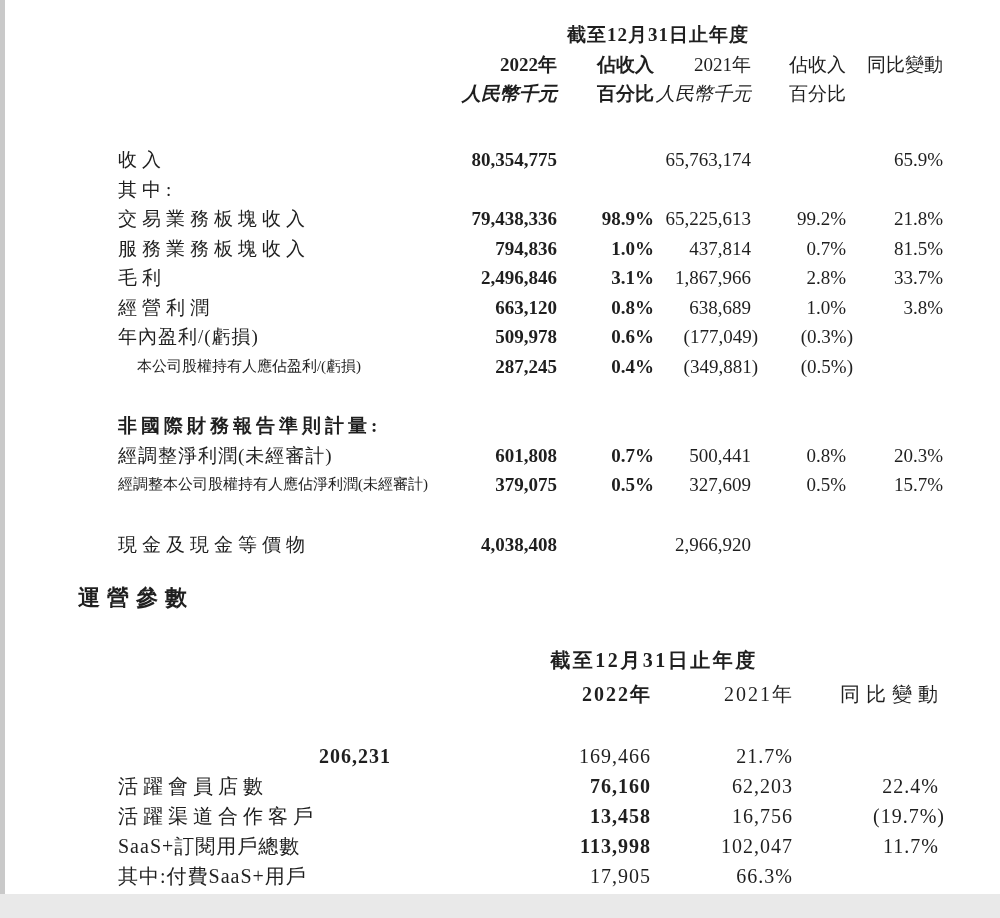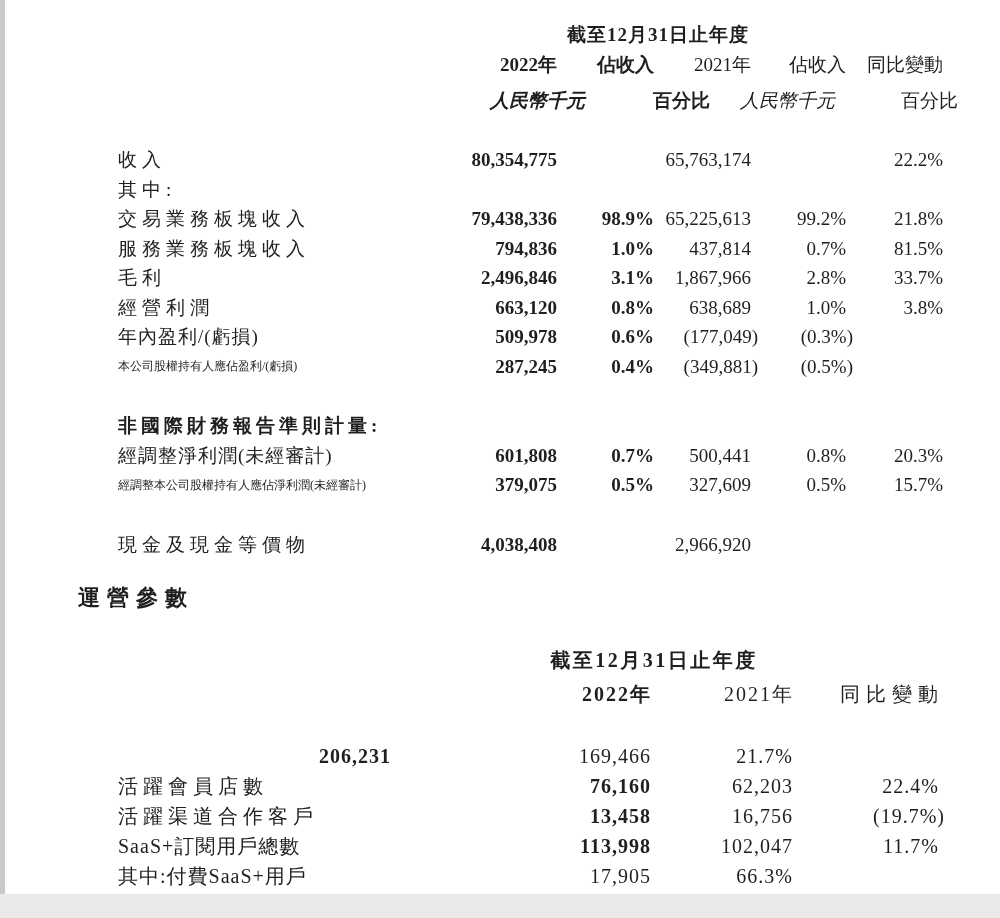--- a/index.html
+++ b/index.html
@@ -12,41 +12,41 @@
   .edge-strip{position:absolute;left:0;top:0;width:5px;height:918px;background:var(--strip,#c9c9c9);}
   section{position:absolute;left:78px;top:0;}
   .t1{width:865px;}
   .t2{width:860px;}
 
   .period{position:absolute;text-align:center;font-weight:bold;line-height:1;white-space:nowrap;}
   .t1-period{top:25px;left:410px;width:340px;font-size:19px;letter-spacing:1px;}
   .t2-period{top:650px;left:406px;width:340px;font-size:20px;letter-spacing:2.5px;}
 
   #t1-head1{position:absolute;top:50px;}
-  #t1-head2{position:absolute;top:86px;gap:28px;}
+  #t1-head2{position:absolute;top:79px;}
   #t1-g1{position:absolute;top:145px;}
   #t1-g2{position:absolute;top:411px;}
   #t1-g3{position:absolute;top:530px;}
   #t2-head{position:absolute;top:679px;}
   #t2-body{position:absolute;top:741px;}
 
   .trow{display:grid;grid-template-columns:302px 177px 97px 97px 95px 97px;width:865px;height:29.5px;align-items:center;font-size:19px;}
   .trow2{display:grid;grid-template-columns:312px 260px 142px 146px;width:860px;height:30px;align-items:center;font-size:20px;}
 
   .cell{white-space:nowrap;line-height:1;}
   .label{text-align:left;padding-left:40px;}
   .num{text-align:right;}
   .num2{text-align:right;letter-spacing:1px;margin-right:-1px;}
   .b{font-weight:bold;}
   .i{font-style:italic;}
   .hang{margin-right:-7px;}
   .label-sm{letter-spacing:5px;}
   .label-md{letter-spacing:4px;}
   .label-lg{letter-spacing:1px;}
-  .label-xl{font-size:12px;letter-spacing:0;}
+  .label-xl{font-size:15px;letter-spacing:0;text-align:center;}
   .hy{letter-spacing:2px;margin-right:-2px;}
   .yoy-spaced{letter-spacing:6px;margin-right:-6px;}
 
   .op-heading{position:absolute;left:78px;top:587px;margin:0;font-size:22px;font-weight:bold;letter-spacing:7px;line-height:1;white-space:nowrap;}
 </style>
 </head>
 <body>
 
 <div class="page">
   <div class="edge-strip"></div>
@@ -69,21 +69,21 @@
         <div class="cell num">百分比</div>
         <div class="cell num"></div>
       </div>
     <div id="t1-g1">
         <div class="trow">
           <div class="cell label label-sm">收入</div>
           <div class="cell num b">80,354,775</div>
           <div class="cell num b"></div>
           <div class="cell num">65,763,174</div>
           <div class="cell num"></div>
-          <div class="cell num">22.2%</div>
+          <div class="cell num">65.9%</div>
         </div>
         <div class="trow">
           <div class="cell label label-sm">其中:</div>
           <div class="cell num b"></div>
           <div class="cell num b"></div>
           <div class="cell num"></div>
           <div class="cell num"></div>
           <div class="cell num"></div>
         </div>
         <div class="trow">

